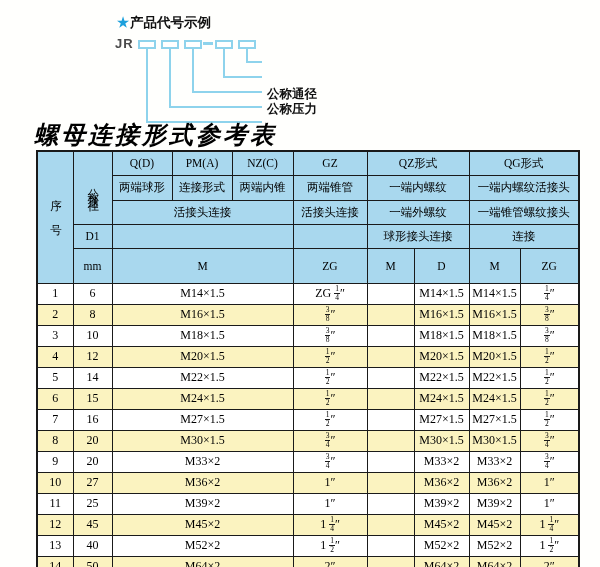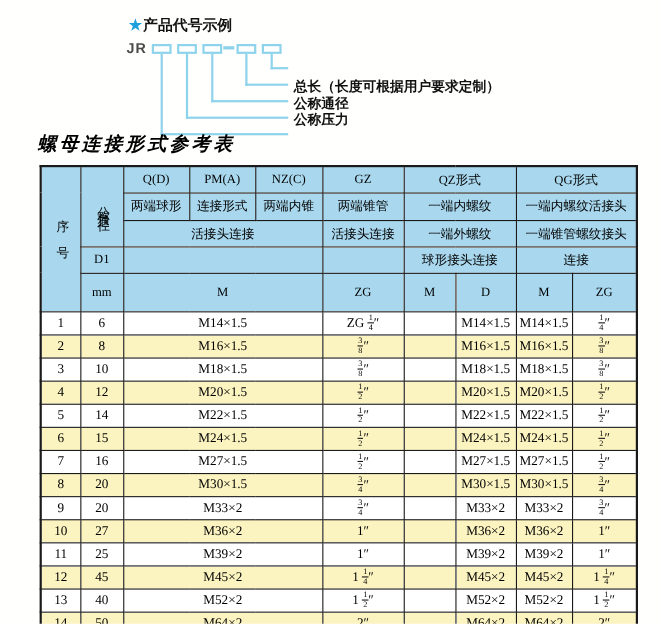--- a/index.html
+++ b/index.html
@@ -30,21 +30,21 @@
   .c2{left:169px;top:49px;width:93px;height:59px;}
   .c3{left:192px;top:49px;width:70px;height:44px;}
   .c4{left:223px;top:49px;width:39px;height:29px;}
   .c5{left:246px;top:49px;width:16px;height:14px;}
   .dg-label{position:absolute;left:267px;font-size:12.5px;font-weight:bold;color:#111;white-space:nowrap;}
   .l1{top:116px}.l2{top:101px}.l3{top:86px}.l4{top:71px}.l5{top:56px}
   
   .tbl-title{
     position:absolute;left:34px;top:119px;
     font-family:"Liberation Serif",serif;
-    font-size:17px;font-weight:bold;font-style:italic;
+    font-size:24px;font-weight:bold;font-style:italic;
     color:#000;letter-spacing:3px;
   }
   
   table{
     position:absolute;left:36px;top:150px;
     width:542px;border-collapse:collapse;table-layout:fixed;
     font-family:"Liberation Serif",serif;
   }
   th,td{
     border:1px solid var(--border);
@@ -84,21 +84,20 @@
   <div class="codebox b2"></div>
   <div class="codebox b3"></div>
   <div class="codedash"></div>
   <div class="codebox b4"></div>
   <div class="codebox b5"></div>
   <div class="conn c1"></div>
   <div class="conn c2"></div>
   <div class="conn c3"></div>
   <div class="conn c4"></div>
   <div class="conn c5"></div>
-  <div class="dg-label l4">总长（长度可根据用户要求定制）</div>
   <div class="dg-label l3">公称通径</div>
   <div class="dg-label l2">公称压力</div>
 </div>
 
 <div class="tbl-title">螺母连接形式参考表</div>
 
 <table>
   <colgroup>
     <col style="width:36px">
       <col style="width:39px">

